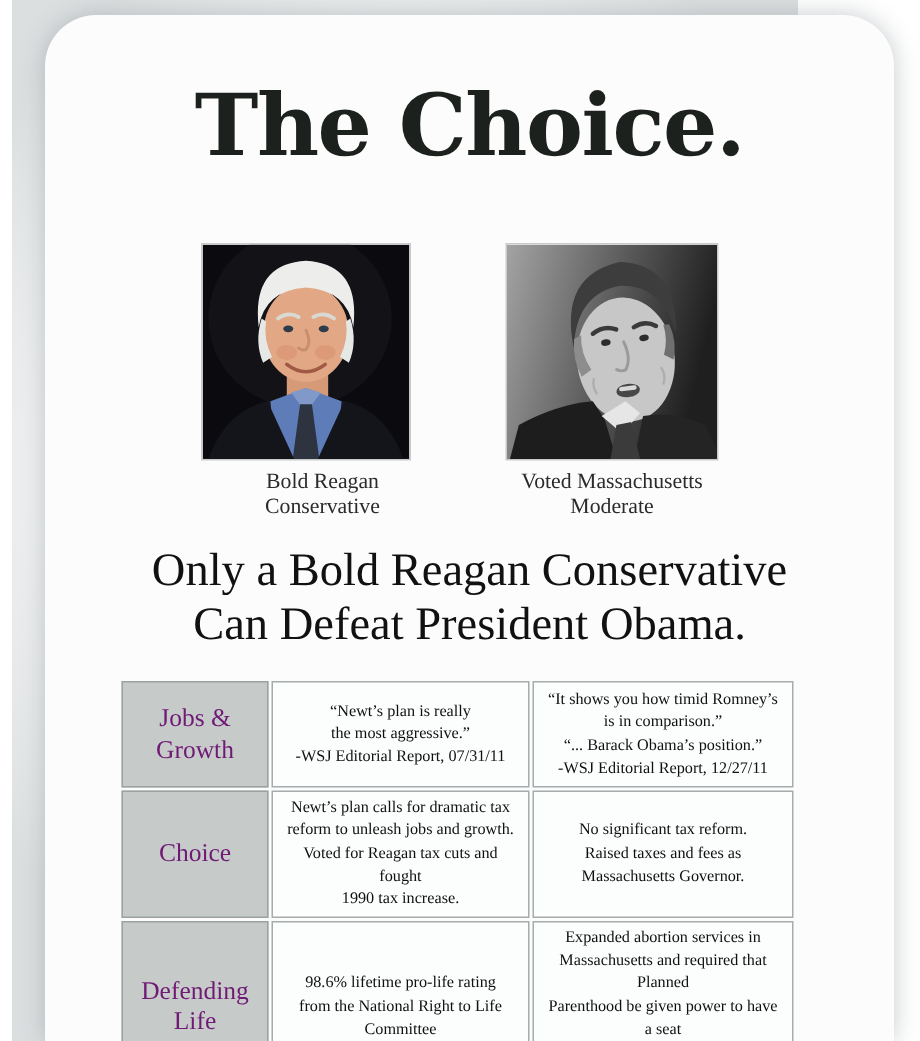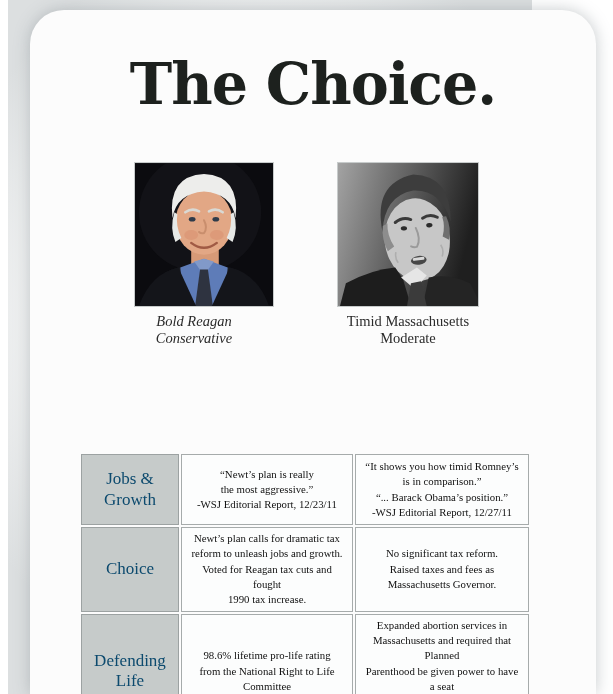--- a/index.html
+++ b/index.html
@@ -27,21 +27,21 @@
     position:absolute;top:162px;height:145px;
     border:1px solid #c7cbcb;box-sizing:border-box;overflow:hidden;
   }
   .photo svg{display:block;width:100%;height:100%;}
   .photo-newt{left:126px;width:140px;}
   .photo-romney{left:329px;width:142px;}
   .caption{
     position:absolute;top:313px;text-align:center;
     font-size:14.5px;line-height:1.2;color:#2b2b2b;white-space:pre-line;
   }
-  .caption-newt{left:116px;width:140px;font-style:italic;}
+  .caption-newt{left:137px;width:140px;}
   .caption-romney{left:321px;width:158px;}
   .headline{
     position:absolute;left:22px;top:362px;width:566px;
     text-align:center;font-size:31px;line-height:1.17;color:#111;
     white-space:pre-line;
   }
   table.comparison{
     position:absolute;left:71px;top:452px;width:452px;
     border-collapse:separate;border-spacing:2px;table-layout:fixed;
   }
@@ -49,21 +49,21 @@
   .comparison col.c-newt{width:172px;}
   .comparison col.c-mitt{width:174px;}
   .comparison th{
     height:37px;background:#21261f;color:#ffffff;
     font-size:16px;font-weight:bold;text-align:center;
     border:1px solid #171b16;
   }
   .comparison td{vertical-align:middle;text-align:center;}
   td.issue{
     background:#c6cbca;border:1px solid #9ca2a2;
-    font-size:17px;line-height:1.2;color:#0c4a6e;white-space:pre-line;
+    font-size:17px;line-height:1.2;color:#701a75;white-space:pre-line;
   }
   td.cell{
     background:#fcfdfd;border:1px solid #a6abab;
     font-size:10.8px;line-height:1.42;color:#101010;
     padding:3px 6px;white-space:pre-line;
   }
   tr.r1 td{height:63px;}
   tr.r2 td{height:57px;}
   tr.r3 td{height:57px;}
 </style>
@@ -129,37 +129,39 @@
       </g>
       <path d="M2 145 L8 122 Q34 108 58 106 L66 118 L74 145 Z" fill="#1d1d1d"></path>
       <path d="M86 145 L92 116 Q114 112 134 122 L142 138 L142 145 Z" fill="#242424"></path>
       <path d="M64 116 L80 106 L90 114 L78 128 Z" fill="#e6e6e6"></path>
       <path d="M74 122 L84 120 L90 145 L70 145 Z" fill="#3b3b3b"></path>
     </svg>
   </div>
 
   <div class="caption caption-newt">Bold Reagan
 Conservative</div>
-  <div class="caption caption-romney">Timid Massachusetts
+  <div class="caption caption-romney">Voted Massachusetts
 Moderate</div>
 
+  <div class="headline">Only a Bold Reagan Conservative
+Can Defeat President Obama.</div>
 
   <table class="comparison">
     <colgroup>
         <col class="c-issue">
         <col class="c-newt">
         <col class="c-mitt">
       </colgroup>
     <tbody>
     <tr class="r1">
       <td class="issue">Jobs &amp;
 Growth</td>
       <td class="cell">“Newt’s plan is really
 the most aggressive.”
--WSJ Editorial Report, 12/23/11</td>
+-WSJ Editorial Report, 07/31/11</td>
       <td class="cell">“It shows you how timid  Romney’s
 is in comparison.”
 “... Barack Obama’s position.”
 -WSJ Editorial Report, 12/27/11</td>
     </tr>
     <tr class="r2">
       <td class="issue">Choice</td>
       <td class="cell">Newt’s plan calls for dramatic tax
 reform to unleash jobs and growth.
 Voted for Reagan tax cuts and fought

